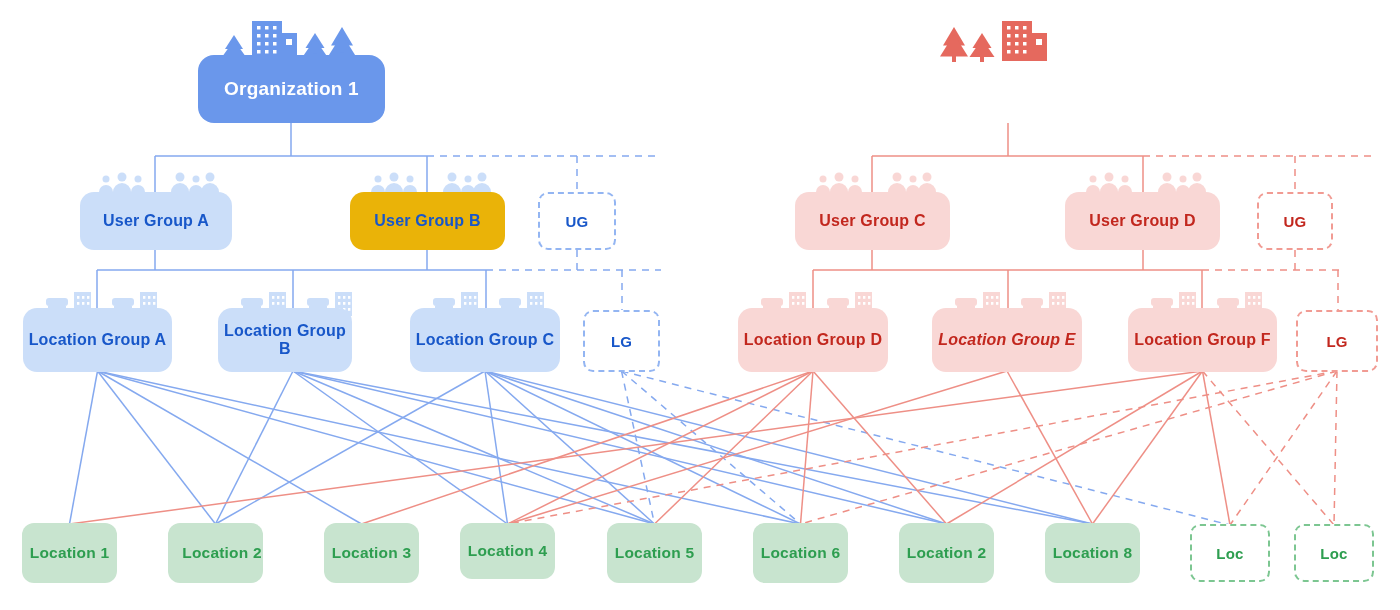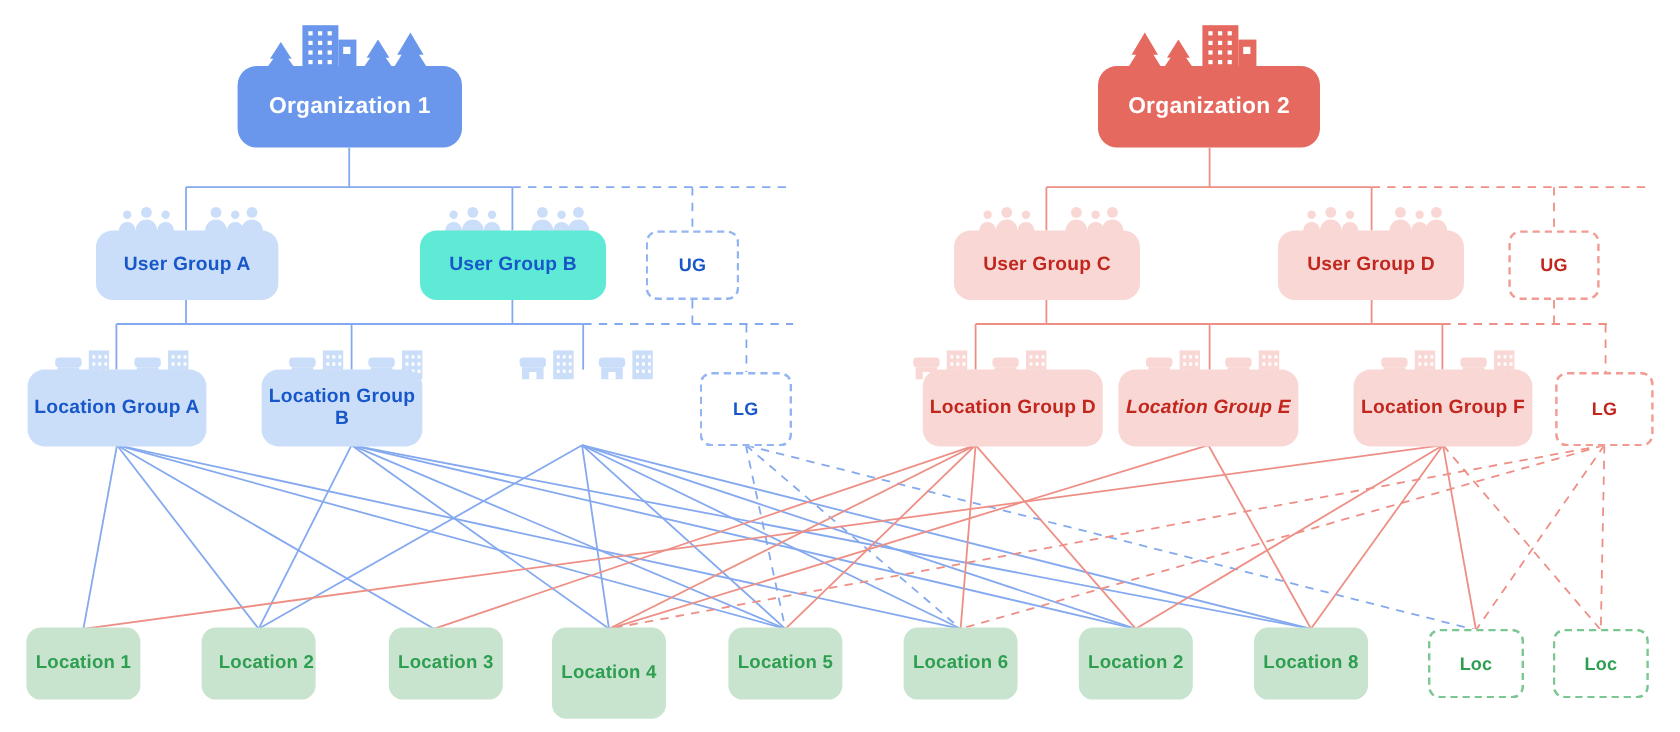--- a/index.html
+++ b/index.html
@@ -111,23 +111,20 @@
         <rect fill="#ffffff" x="53" y="33" width="3.5" height="3.5"></rect>
         <rect fill="#6A97EB" x="62" y="16" width="15" height="28"></rect>
         <rect fill="#ffffff" x="66" y="22" width="6" height="6"></rect>
         <polygon fill="#6A97EB" points="95,16 85.5,31.08 104.5,31.08"></polygon>
         <polygon fill="#6A97EB" points="95,21.72 82.5,39.92 107.5,39.92"></polygon>
         <rect fill="#6A97EB" x="93" y="36.8" width="4" height="8.2"></rect>
         <polygon fill="#6A97EB" points="122,10 111,28.56 133,28.56"></polygon>
         <polygon fill="#6A97EB" points="122,17.04 108,39.44 136,39.44"></polygon>
         <rect fill="#6A97EB" x="120" y="35.6" width="4" height="9.4"></rect>
       </svg></div>
-    <div class="node solid-org" style="left: 915px; top: 55px; width: 185px; height: 68px; background: rgb(229, 105, 94); color: rgb(255, 255, 255);">
-      <span>Organization 2</span>
-    </div>
     <div class="icon" style="left: 935.5px; top: 17px;"><svg width="145" height="46" viewBox="0 0 145 46">
         <polygon fill="#E5695E" points="18,10 7,28.56 29,28.56"></polygon>
         <polygon fill="#E5695E" points="18,17.04 4,39.44 32,39.44"></polygon>
         <rect fill="#E5695E" x="16" y="35.6" width="4" height="9.4"></rect>
         <polygon fill="#E5695E" points="46,16 36.5,31.08 55.5,31.08"></polygon>
         <polygon fill="#E5695E" points="46,21.72 33.5,39.92 58.5,39.92"></polygon>
         <rect fill="#E5695E" x="44" y="36.8" width="4" height="8.2"></rect>
         <rect fill="#E5695E" x="66" y="4" width="30" height="40"></rect>
         <rect fill="#ffffff" x="71" y="9" width="3.5" height="3.5"></rect>
         <rect fill="#ffffff" x="79" y="9" width="3.5" height="3.5"></rect>
@@ -154,21 +151,21 @@
         <rect fill="#CBDEF9" x="29" y="13" width="18" height="22" rx="9"></rect>
         <circle fill="#CBDEF9" cx="54" cy="9" r="3.5"></circle>
         <rect fill="#CBDEF9" x="47" y="15" width="14" height="22" rx="7"></rect>
         <circle fill="#CBDEF9" cx="96" cy="7" r="4.5"></circle>
         <rect fill="#CBDEF9" x="87" y="13" width="18" height="22" rx="9"></rect>
         <circle fill="#CBDEF9" cx="112" cy="9" r="3.5"></circle>
         <rect fill="#CBDEF9" x="105" y="15" width="14" height="22" rx="7"></rect>
         <circle fill="#CBDEF9" cx="126" cy="7" r="4.5"></circle>
         <rect fill="#CBDEF9" x="117" y="13" width="18" height="22" rx="9"></rect>
       </svg></div>
-    <div class="node tint" style="left: 350px; top: 192px; width: 155px; height: 58px; background: #5eead4; color: rgb(24, 87, 201);">
+    <div class="node tint" style="left: 350px; top: 192px; width: 155px; height: 58px; background: #eab308; color: rgb(24, 87, 201);">
       <span>User Group B</span>
     </div>
     <div class="icon" style="left: 355.5px; top: 170px;"><svg width="150" height="30" viewBox="0 0 150 30">
         <circle fill="#CBDEF9" cx="22" cy="9" r="3.5"></circle>
         <rect fill="#CBDEF9" x="15" y="15" width="14" height="22" rx="7"></rect>
         <circle fill="#CBDEF9" cx="38" cy="7" r="4.5"></circle>
         <rect fill="#CBDEF9" x="29" y="13" width="18" height="22" rx="9"></rect>
         <circle fill="#CBDEF9" cx="54" cy="9" r="3.5"></circle>
         <rect fill="#CBDEF9" x="47" y="15" width="14" height="22" rx="7"></rect>
         <circle fill="#CBDEF9" cx="96" cy="7" r="4.5"></circle>
@@ -273,20 +270,23 @@
         <rect fill="#ffffff" x="117" y="8" width="2.4" height="2.8"></rect>
         <rect fill="#ffffff" x="122" y="8" width="2.4" height="2.8"></rect>
         <rect fill="#ffffff" x="127" y="8" width="2.4" height="2.8"></rect>
         <rect fill="#ffffff" x="117" y="14" width="2.4" height="2.8"></rect>
         <rect fill="#ffffff" x="122" y="14" width="2.4" height="2.8"></rect>
         <rect fill="#ffffff" x="127" y="14" width="2.4" height="2.8"></rect>
         <rect fill="#ffffff" x="117" y="20" width="2.4" height="2.8"></rect>
         <rect fill="#ffffff" x="122" y="20" width="2.4" height="2.8"></rect>
         <rect fill="#ffffff" x="127" y="20" width="2.4" height="2.8"></rect>
       </svg></div>
+    <div class="node tint" style="left: 410px; top: 308px; width: 150px; height: 64px; background: rgb(203, 222, 249); color: rgb(24, 87, 201);">
+      <span>Location Group C</span>
+    </div>
     <div class="icon" style="left: 413px; top: 288px;"><svg width="140" height="28" viewBox="0 0 140 28">
         <rect fill="#CBDEF9" x="20" y="10" width="22" height="8" rx="3"></rect>
         <rect fill="#CBDEF9" x="22" y="18" width="18" height="14"></rect>
         <rect fill="#ffffff" x="28" y="22" width="6" height="10"></rect>
         <rect fill="#CBDEF9" x="48" y="4" width="17" height="28"></rect>
         <rect fill="#ffffff" x="51" y="8" width="2.4" height="2.8"></rect>
         <rect fill="#ffffff" x="56" y="8" width="2.4" height="2.8"></rect>
         <rect fill="#ffffff" x="61" y="8" width="2.4" height="2.8"></rect>
         <rect fill="#ffffff" x="51" y="14" width="2.4" height="2.8"></rect>
         <rect fill="#ffffff" x="56" y="14" width="2.4" height="2.8"></rect>
@@ -304,21 +304,21 @@
         <rect fill="#ffffff" x="117" y="14" width="2.4" height="2.8"></rect>
         <rect fill="#ffffff" x="122" y="14" width="2.4" height="2.8"></rect>
         <rect fill="#ffffff" x="127" y="14" width="2.4" height="2.8"></rect>
         <rect fill="#ffffff" x="117" y="20" width="2.4" height="2.8"></rect>
         <rect fill="#ffffff" x="122" y="20" width="2.4" height="2.8"></rect>
         <rect fill="#ffffff" x="127" y="20" width="2.4" height="2.8"></rect>
       </svg></div>
     <div class="node ghost" style="left: 583px; top: 310px; width: 77px; height: 62px; border-color: rgb(147, 181, 242); color: rgb(24, 87, 201);">
       <span>LG</span>
     </div>
-    <div class="node tint" style="left: 738px; top: 308px; width: 150px; height: 64px; background: rgb(249, 215, 213); color: rgb(194, 39, 30); margin-left: 31px;">
+    <div class="node tint" style="left: 738px; top: 308px; width: 150px; height: 64px; background: rgb(249, 215, 213); color: rgb(194, 39, 30);">
       <span>Location Group D</span>
     </div>
     <div class="icon" style="left: 741px; top: 288px;"><svg width="140" height="28" viewBox="0 0 140 28">
         <rect fill="#F9D7D5" x="20" y="10" width="22" height="8" rx="3"></rect>
         <rect fill="#F9D7D5" x="22" y="18" width="18" height="14"></rect>
         <rect fill="#ffffff" x="28" y="22" width="6" height="10"></rect>
         <rect fill="#F9D7D5" x="48" y="4" width="17" height="28"></rect>
         <rect fill="#ffffff" x="51" y="8" width="2.4" height="2.8"></rect>
         <rect fill="#ffffff" x="56" y="8" width="2.4" height="2.8"></rect>
         <rect fill="#ffffff" x="61" y="8" width="2.4" height="2.8"></rect>
@@ -409,21 +409,21 @@
     </div>
     <div class="node locbox" style="left: 22px; top: 523px; width: 95px; height: 60px; background: rgb(200, 228, 207); color: rgb(46, 158, 80); text-align: right;">
       <span>Location 1</span>
     </div>
     <div class="node locbox" style="left: 168px; top: 523px; width: 95px; height: 60px; background: rgb(200, 228, 207); color: rgb(46, 158, 80); padding-left: 13px;">
       <span>Location 2</span>
     </div>
     <div class="node locbox" style="left: 314px; top: 523px; width: 95px; height: 60px; background: rgb(200, 228, 207); color: rgb(46, 158, 80); margin-left: 10px;">
       <span>Location 3</span>
     </div>
-    <div class="node locbox" style="left: 460px; top: 523px; width: 95px; height: 76px; background: rgb(200, 228, 207); color: rgb(46, 158, 80);">
+    <div class="node locbox" style="left: 460px; top: 523px; width: 95px; height: 56px; background: rgb(200, 228, 207); color: rgb(46, 158, 80);">
       <span>Location 4</span>
     </div>
     <div class="node locbox" style="left: 607px; top: 523px; width: 95px; height: 60px; background: rgb(200, 228, 207); color: rgb(46, 158, 80);">
       <span>Location 5</span>
     </div>
     <div class="node locbox" style="left: 753px; top: 523px; width: 95px; height: 60px; background: rgb(200, 228, 207); color: rgb(46, 158, 80);">
       <span>Location 6</span>
     </div>
     <div class="node locbox" style="left: 899px; top: 523px; width: 95px; height: 60px; background: rgb(200, 228, 207); color: rgb(46, 158, 80);">
       <span>Location 2</span>

